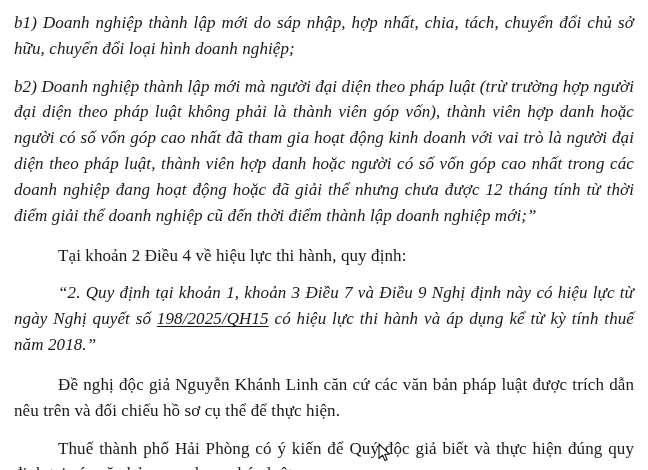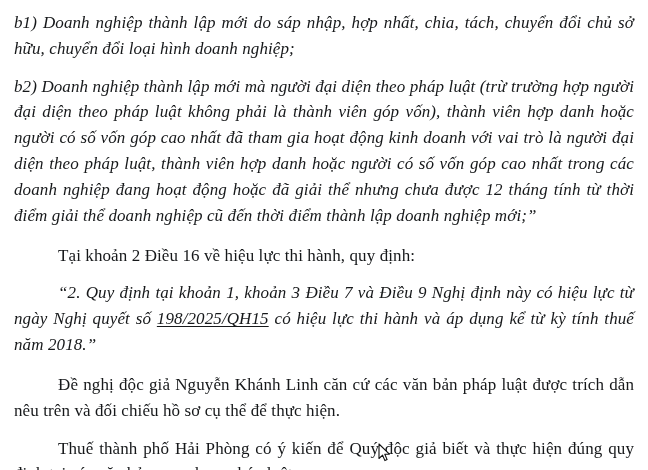--- a/index.html
+++ b/index.html
@@ -64,21 +64,21 @@
 </style>
 </head>
 <body>
 
 <div class="page">
 
   <p class="para italic gap-mid">b1) Doanh nghiệp thành lập mới do sáp nhập, hợp nhất, chia, tách, chuyển đổi chủ sở hữu, chuyển đổi loại hình doanh nghiệp;</p>
 
   <p class="para italic gap-big">b2) Doanh nghiệp thành lập mới mà người đại diện theo pháp luật (trừ trường hợp người đại diện theo pháp luật không phải là thành viên góp vốn), thành viên hợp danh hoặc người có số vốn góp cao nhất đã tham gia hoạt động kinh doanh với vai trò là người đại diện theo pháp luật, thành viên hợp danh hoặc người có số vốn góp cao nhất trong các doanh nghiệp đang hoạt động hoặc đã giải thể nhưng chưa được 12 tháng tính từ thời điểm giải thể doanh nghiệp cũ đến thời điểm thành lập doanh nghiệp mới;”</p>
 
-  <p class="para indent gap-mid">Tại khoản 2 Điều 16 về hiệu lực thi hành, quy định:</p>
+  <p class="para indent gap-mid">Tại khoản 2 Điều 4 về hiệu lực thi hành, quy định:</p>
 
   <p class="para quoted gap-big"><span>“2. Quy định tại khoản 1, khoản 3 Điều 7 và Điều 9 Nghị định này có hiệu lực từ ngày Nghị quyết số </span><span class="u">198/2025/QH15</span><span> có hiệu lực thi hành và áp dụng kể từ kỳ tính thuế năm 2018.”</span></p>
 
   <p class="para indent gap-mid">Đề nghị độc giả Nguyễn Khánh Linh căn cứ các văn bản pháp luật được trích dẫn nêu trên và đối chiếu hồ sơ cụ thể để thực hiện.</p>
 
   <p class="para indent">Thuế thành phố Hải Phòng có ý kiến để Quý độc giả biết và thực hiện đúng quy định tại các văn bản quy phạm pháp luật.</p>
 
   <div class="cursor">
     <svg width="14" height="20" viewBox="0 0 14 20" xmlns="http://www.w3.org/2000/svg">
       <path d="M1 1 L1 15.5 L4.6 12.2 L6.9 17.6 L9.1 16.6 L6.8 11.3 L11.4 11.1 Z" fill="#ffffff" stroke="#111111" stroke-width="1.1" stroke-linejoin="round"></path>

